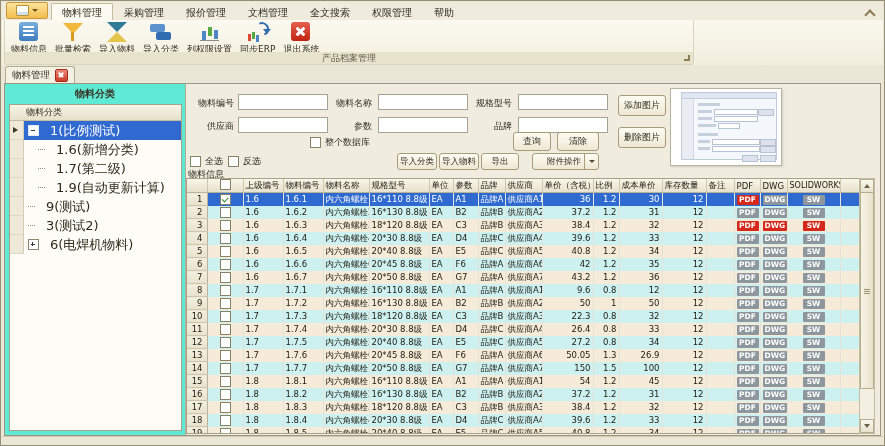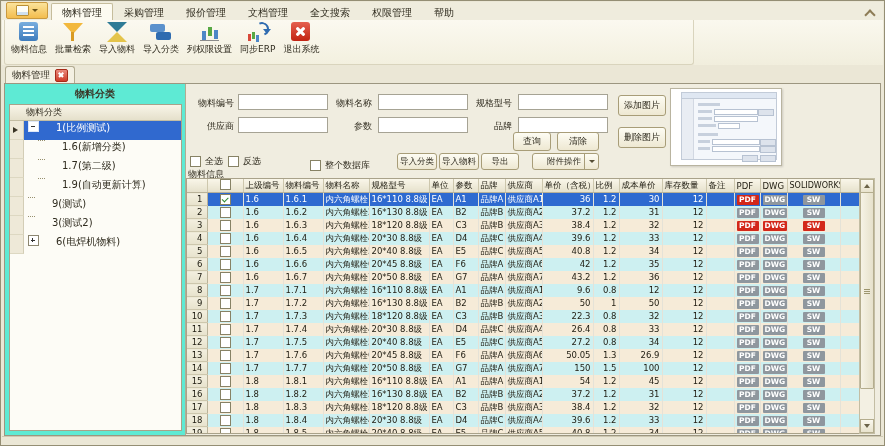--- a/index.html
+++ b/index.html
@@ -51,21 +51,21 @@
   .content{position:absolute;top:82px;left:3px;right:3px;bottom:9px;background:#f0ede0;border:1px solid #9c9680;}
   .statusbar{position:absolute;left:1px;right:1px;bottom:1px;height:7px;background:#ebe7d6;border-top:1px solid #cfc9b2;}
   
   .sidebar{position:absolute;left:0;top:0;bottom:0;width:180px;border-right:1px solid #b2ac92;background:#5eead4;}
   .sb-title{height:15px;text-align:center;font-weight:bold;font-size:10px;color:#3a3526;padding-top:3px;}
   .treebox{position:absolute;left:4px;right:3px;top:20px;bottom:4px;border:1px solid #a9a28a;background:#fdfcf6;overflow:hidden;}
   .tree-header{height:15px;background:linear-gradient(#f8f5e8,#e5e0cb);border-bottom:1px solid #c3bda3;font-size:9px;color:#2f2b1e;line-height:15px;padding-left:16px;}
   .trow{display:flex;height:19px;cursor:pointer;}
   .gut{width:13px;background:#eee9d8;border-right:1px solid #d3cdb6;border-bottom:1px solid #ddd8c2;position:relative;flex:none;}
   .gut.cur::after{content:"";position:absolute;left:3px;top:6px;border-top:3.5px solid transparent;border-bottom:3.5px solid transparent;border-left:5px solid #3a3526;}
-  .titem{flex:1;display:flex;font-size:10px;color:#2f2b1e;padding-left:4px;gap:17px;white-space:nowrap;overflow:hidden;}
+  .titem{flex:1;display:flex;align-items:center;font-size:13px;color:#2f2b1e;padding-left:4px;gap:11px;white-space:nowrap;overflow:hidden;}
   .titem.sel{background:#3069cf;color:#fff;}
   .expander{width:9px;height:9px;background:#fff;border:1px solid #8c8670;position:relative;flex:none;}
   .expander::before{content:"";position:absolute;left:1.5px;top:3.5px;width:4px;height:1px;background:#333;}
   .expander.plus::after{content:"";position:absolute;left:3px;top:2px;width:1px;height:4px;background:#333;}
   .titem.sel .expander{border-color:#dfe8f8;}
   .titem.child{padding-left:14px;}
   .dash{width:7px;border-top:1px dotted #97906f;flex:none;}
   
   .main{position:absolute;left:181px;top:0;right:0;bottom:0;}
   .flabel{position:absolute;width:46px;font-size:9px;color:#2f2b1e;text-align:right;white-space:nowrap;}
@@ -164,20 +164,24 @@
           <span class="lab">同步ERP</span>
         </div>
         <div class="rbtn">
           <span class="ric ic-exit">
               <span class="x1"></span>
               <span class="x2"></span>
             </span>
           <span class="lab">退出系统</span>
         </div>
       </div>
+      <div class="rgroup-label">
+        <span>产品档案管理</span>
+        <span class="launcher"></span>
+      </div>
     </div>
   </div>
 
   <div class="doctab">
     <span class="dlab">物料管理</span>
     <span class="closeic"></span>
   </div>
 
   <div class="content">
 
@@ -250,21 +254,21 @@
       <input class="finput" style="left: 52px; top: 33px;" value="">
       <div class="flabel" style="left:140px;top:36px;">参数</div>
       <input class="finput" style="left: 192px; top: 33px;" value="">
       <div class="flabel" style="left:280px;top:36px;">品牌</div>
       <input class="finput" style="left: 332px; top: 33px;" value="">
 
       <div class="cbrow" style="left:58px;top:52px;margin-top:46px;">
         <span class="cb checked"></span>
         <span>当前节点</span>
       </div>
-      <div class="cbrow" style="left:124px;top:52px;margin-top:23px;">
+      <div class="cbrow" style="left:124px;top:52px;">
         <span class="cb"></span>
         <span>整个数据库</span>
       </div>
       <div class="btn" style="left:327px;top:48px;width:36px;">查询</div>
       <div class="btn" style="left:371px;top:48px;width:40px;">清除</div>
 
       <div class="btn" style="left:432px;top:11px;width:46px;height:19px;line-height:18px;">添加图片</div>
       <div class="btn" style="left:432px;top:43px;width:46px;height:19px;line-height:18px;">删除图片</div>
       <div class="thumb">
         <div class="dlg">

